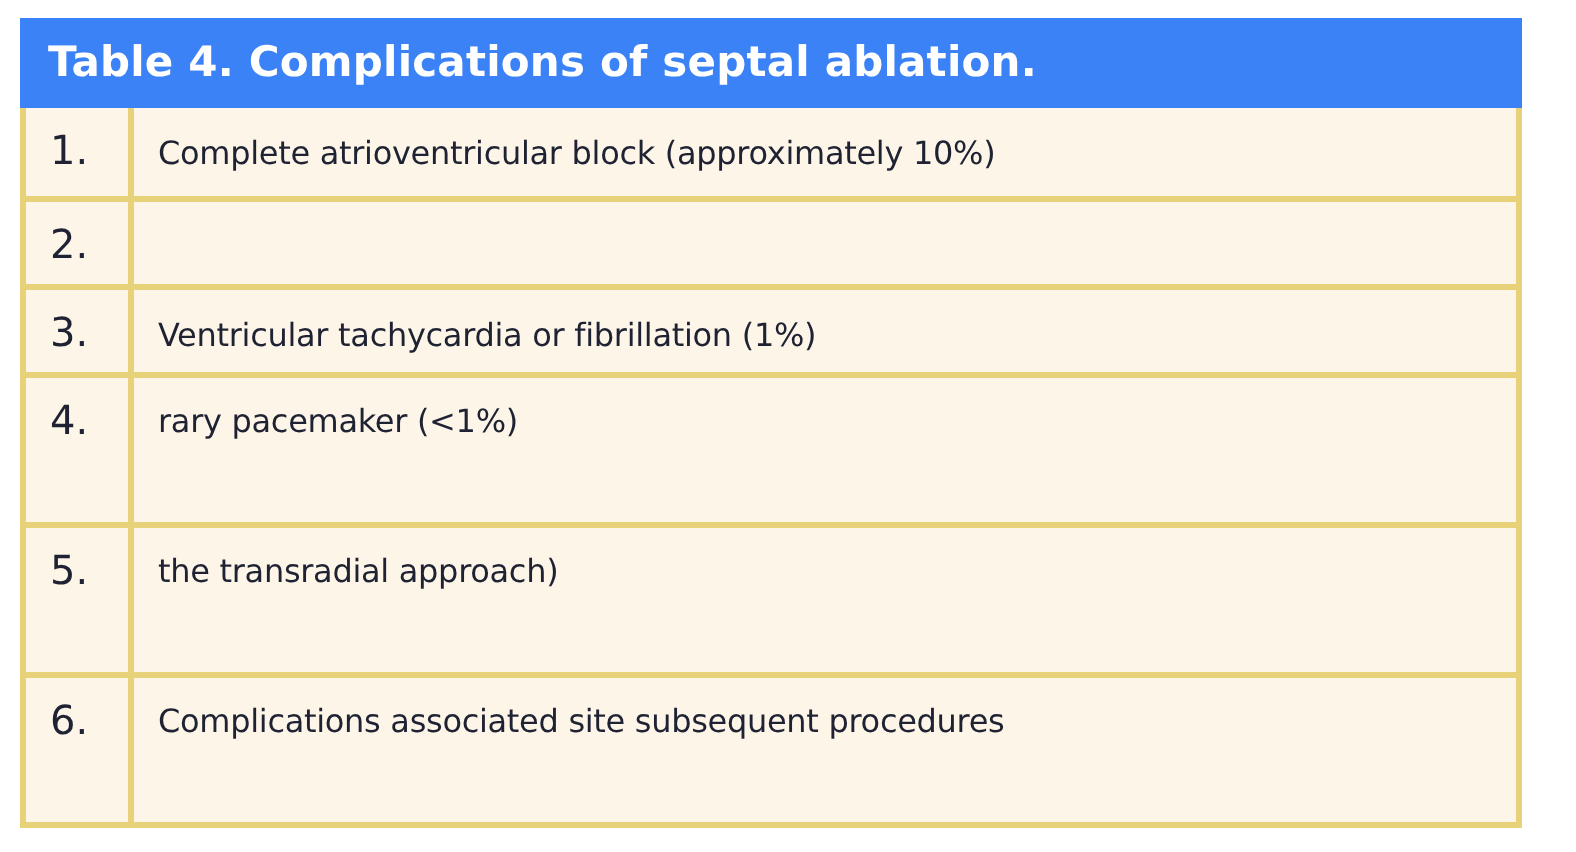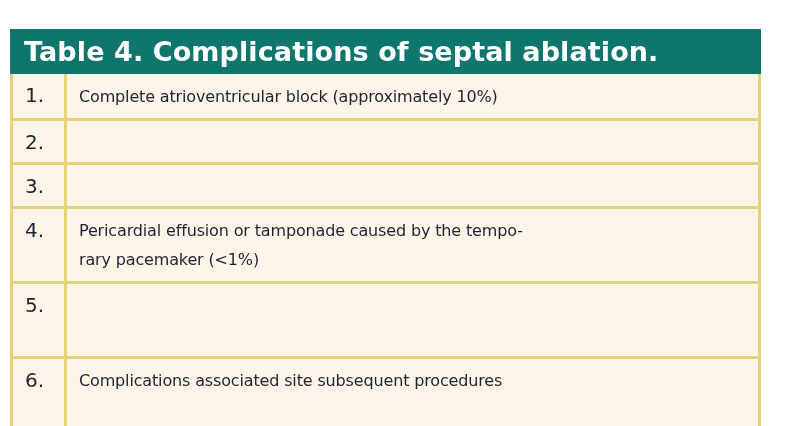--- a/index.html
+++ b/index.html
@@ -15,31 +15,30 @@
       color: #1f2233;
       position: relative;
     }
     .table-wrap {
       position: absolute;
       left: 10px;
       top: 9px;
       width: 751px;
     }
     .table-title {
-      background: #0f766e;
+      background: #3b82f6;
       color: #ffffff;
       height: 45px;
       box-sizing: border-box;
       padding: 0 14px;
-      font-size: 27px;
+      font-size: 21px;
       font-weight: bold;
       line-height: 45px;
       letter-spacing: 0.1px;
       white-space: nowrap;
-      margin-top: 20px;
     }
     .rows {
       background: #fdf6e8;
       border-left: 3px solid #e7d27a;
       border-right: 3px solid #e7d27a;
       border-bottom: 3px solid #e7d27a;
       box-sizing: border-box;
     }
     .row {
       display: flex;
@@ -80,33 +79,34 @@
       <div class="num">1.</div>
       <div class="text">Complete atrioventricular block (approximately 10%)</div>
     </div>
 
     <div class="row h1">
       <div class="num">2.</div>
     </div>
 
     <div class="row h1">
       <div class="num">3.</div>
+      <div class="text">Ventricular tachycardia or fibrillation (1%)</div>
     </div>
 
     <div class="row h2">
       <div class="num">4.</div>
       <div class="text">
-        <div>Pericardial effusion or tamponade caused by the tempo-</div>
         <div>rary pacemaker (&lt;1%)</div>
       </div>
     </div>
 
     <div class="row h2">
       <div class="num">5.</div>
       <div class="text">
+        <div>the transradial approach)</div>
       </div>
     </div>
 
     <div class="row h2">
       <div class="num">6.</div>
       <div class="text">
         <div>Complications associated site subsequent procedures</div>
       </div>
     </div>
 

